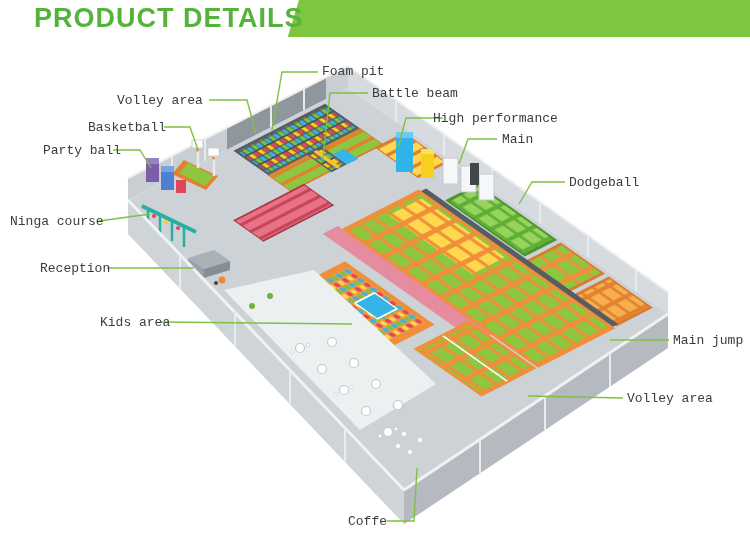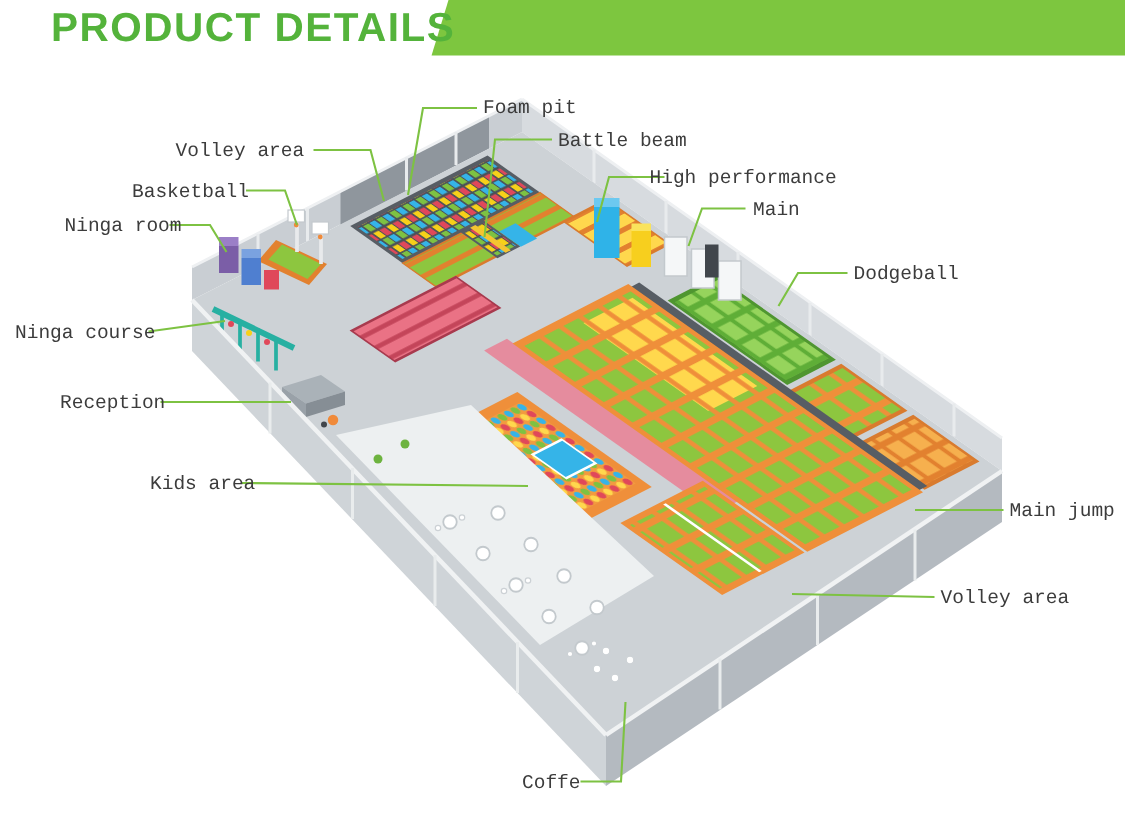--- a/index.html
+++ b/index.html
@@ -228,20 +228,20 @@
     <polyline points="387,521 414,521 417,468"></polyline>
   </g>
 </svg>
 
 <div class="lbl" style="left:322px;top:64px">Foam pit</div>
 <div class="lbl" style="left:372px;top:86px">Battle beam</div>
 <div class="lbl" style="left:117px;top:93px">Volley area</div>
 <div class="lbl" style="left:433px;top:111px">High performance</div>
 <div class="lbl" style="left:88px;top:120px">Basketball</div>
 <div class="lbl" style="left:502px;top:132px">Main</div>
-<div class="lbl" style="left:43px;top:143px">Ninga room</div>
+<div class="lbl" style="left:43px;top:143px">Party ball</div>
 <div class="lbl" style="left:569px;top:175px">Dodgeball</div>
 <div class="lbl" style="left:10px;top:214px">Ninga course</div>
 <div class="lbl" style="left:40px;top:261px">Reception</div>
 <div class="lbl" style="left:100px;top:315px">Kids area</div>
 <div class="lbl" style="left:673px;top:333px">Main jump</div>
 <div class="lbl" style="left:627px;top:391px">Volley area</div>
 <div class="lbl" style="left:348px;top:514px">Coffe</div>
 
 </body></html>

